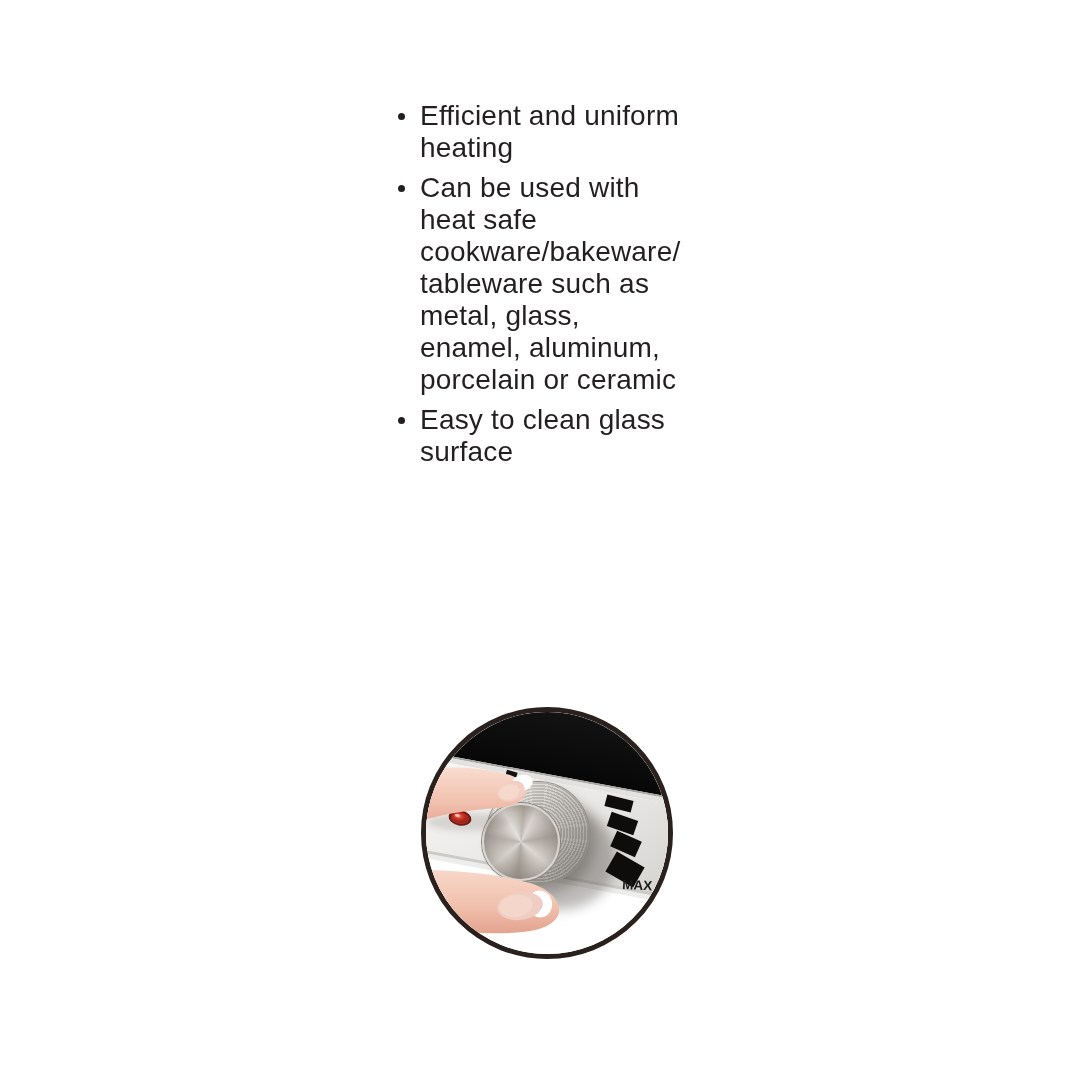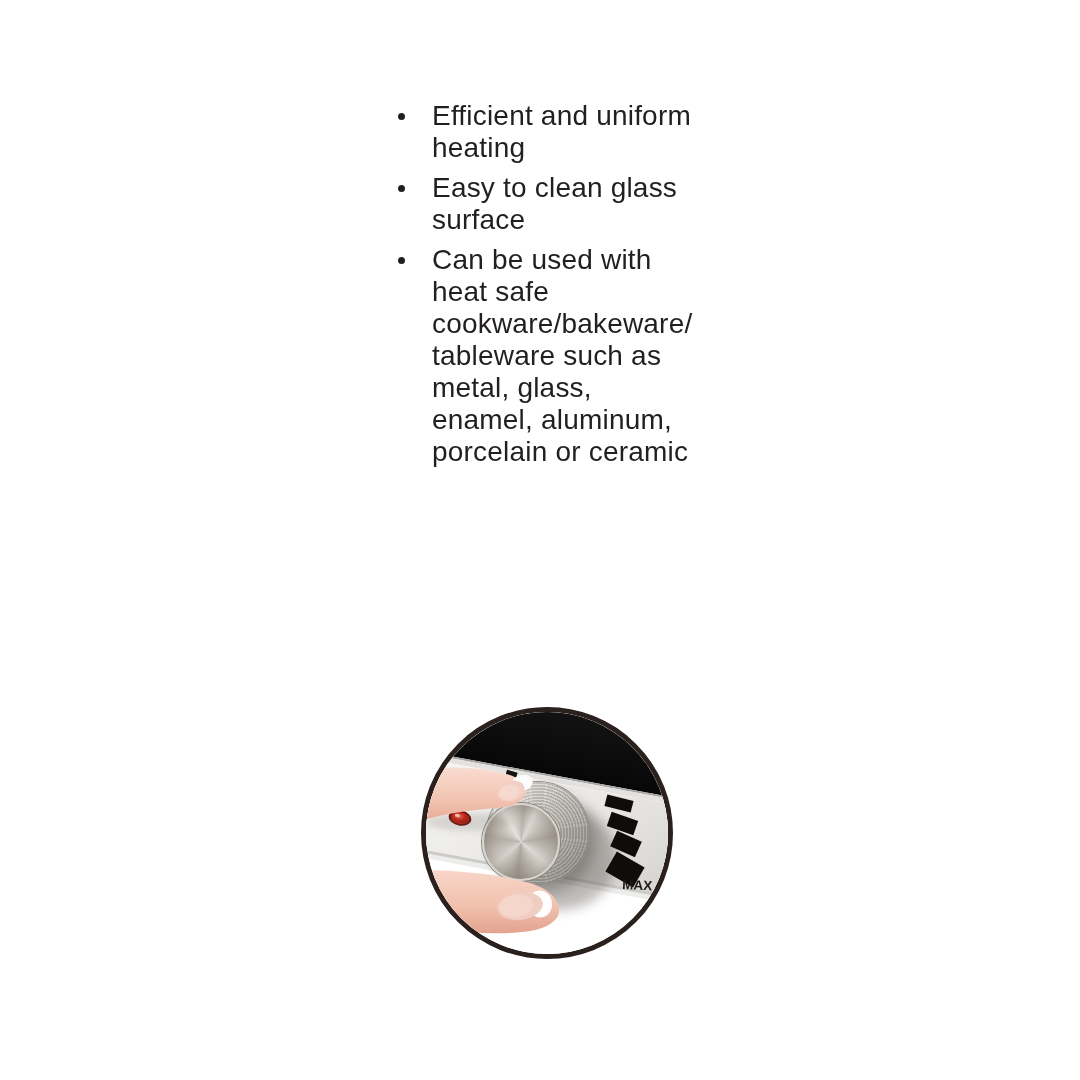--- a/index.html
+++ b/index.html
@@ -9,21 +9,20 @@
     font-family:"Liberation Sans",sans-serif;
   }
   
   .feature-list{
     position:absolute;left:398px;top:100px;width:300px;
     margin:0;padding:0;list-style:none;
   }
   .feature-list li{
     display:flex;align-items:flex-start;
     margin:0 0 8px 0;
-    gap:12px;
   }
   .bullet-dot{
     flex:0 0 auto;width:7px;height:7px;border-radius:50%;
     background:#231f20;margin:13px 15px 0 0;
   }
   .feature-txt{
     font-size:28px;line-height:32px;color:#231f20;
     white-space:pre-line;letter-spacing:0.2px;
   }
   
@@ -60,32 +59,32 @@
 <body>
 
 <ul class="feature-list">
   <li>
     <span class="bullet-dot"></span>
     <span class="feature-txt">Efficient and uniform
 heating</span>
   </li>
   <li>
     <span class="bullet-dot"></span>
-    <span class="feature-txt">Easy to clean glass
-surface</span>
-  </li>
-  <li>
-    <span class="bullet-dot"></span>
     <span class="feature-txt">Can be used with
 heat safe
 cookware/bakeware/
 tableware such as
 metal, glass,
 enamel, aluminum,
 porcelain or ceramic</span>
+  </li>
+  <li>
+    <span class="bullet-dot"></span>
+    <span class="feature-txt">Easy to clean glass
+surface</span>
   </li>
 </ul>
 
 <div class="inset">
 
   <svg width="242" height="242" viewBox="0 0 242 242">
     <defs>
       <linearGradient id="glassGrad" x1="0" y1="0" x2="0" y2="1">
         <stop offset="0" stop-color="#232323"></stop>
         <stop offset="1" stop-color="#070707"></stop>

